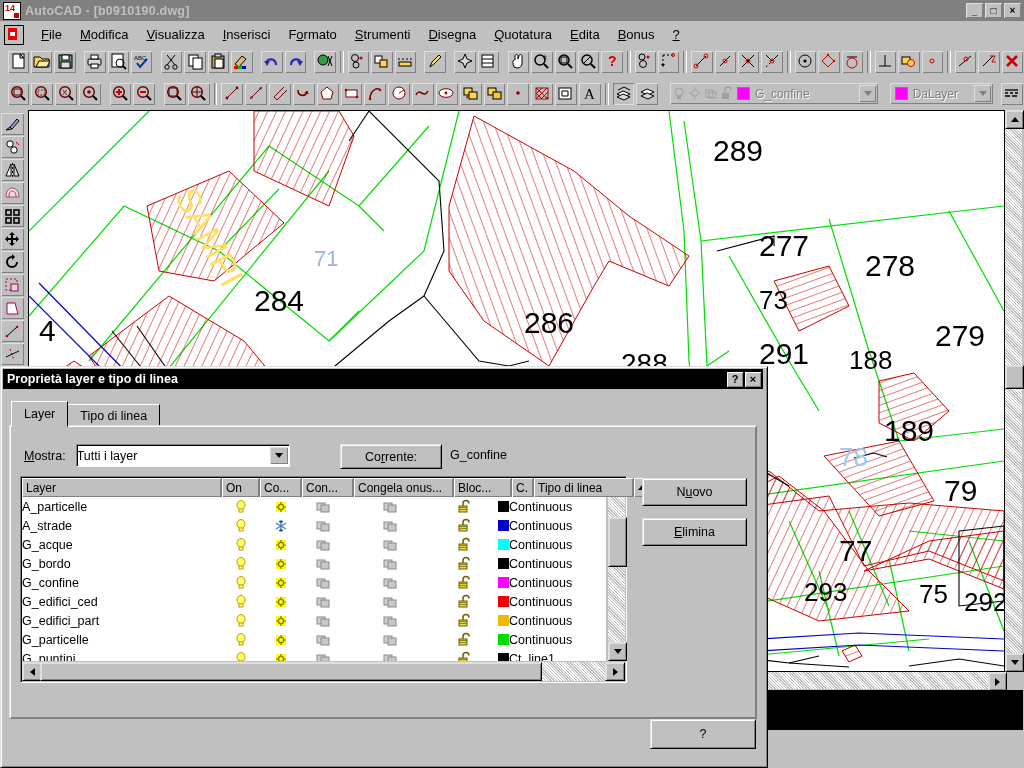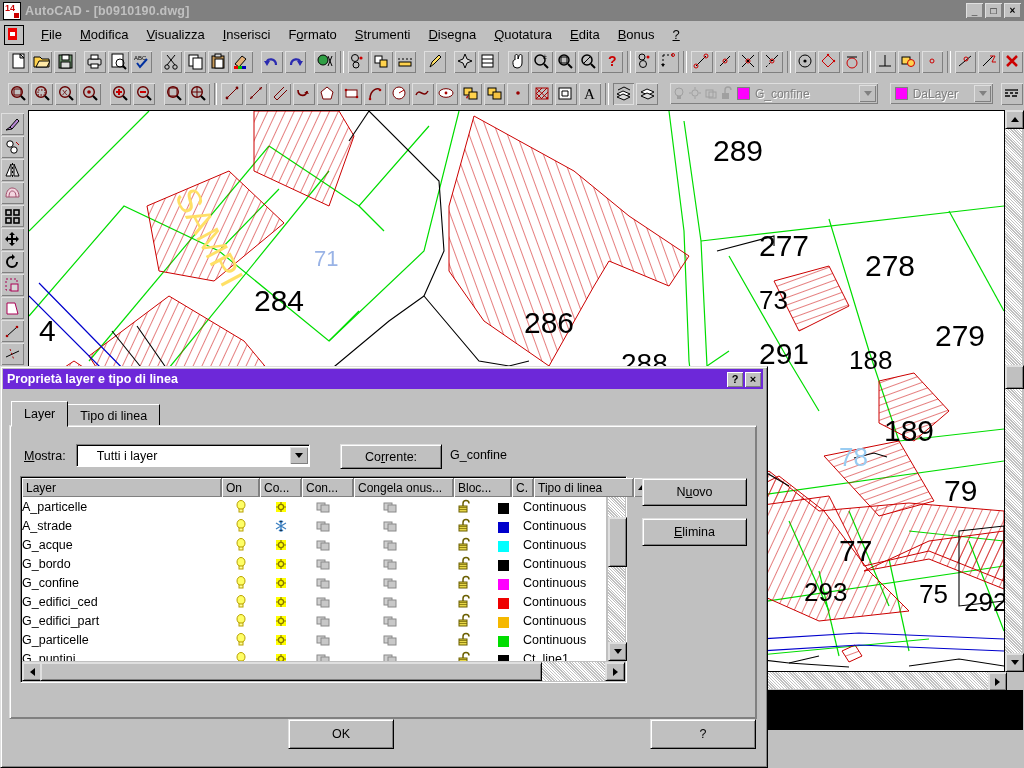--- a/index.html
+++ b/index.html
@@ -61,56 +61,56 @@
   .arr.lt{border-top:4px solid transparent;border-bottom:4px solid transparent;border-right:5px solid #000;}
   .arr.rt{border-top:4px solid transparent;border-bottom:4px solid transparent;border-left:5px solid #000;}
 
   
   #cmdstrip{position:absolute;left:765px;top:690px;width:258px;height:40px;background:#000;}
   #botleft{position:absolute;left:0;top:690px;width:766px;height:78px;background:#c0c0c0;}
   #statusbar{position:absolute;left:765px;top:730px;width:259px;height:38px;background:#c0c0c0;}
 
   
   #dialog{position:absolute;left:0;top:366px;width:766px;height:400px;background:#c0c0c0;border:1px solid;border-color:#dfdfdf #000 #000 #dfdfdf;box-shadow:inset 1px 1px 0 #fff, inset -1px -1px 0 #808080;}
-  #dlgtitle{position:absolute;left:2px;top:2px;width:760px;height:20px;background:#6d28d9;display:flex;align-items:center;}
+  #dlgtitle{position:absolute;left:2px;top:2px;width:760px;height:20px;background:#000000;display:flex;align-items:center;}
   #dlgtitle span.t{color:#fff;font-weight:bold;font-size:12.5px;margin-left:4px;}
   #dlgtitle .btns{margin-left:auto;display:flex;gap:2px;margin-right:2px;}
   .dlgbtn{width:16px;height:15px;background:#c0c0c0;box-shadow:inset 1px 1px 0 #fff, inset -1px -1px 0 #808080;display:flex;align-items:center;justify-content:center;font-weight:bold;font-size:11px;line-height:1;color:#000;}
 
   
   #tabs{position:absolute;left:10px;top:36px;display:flex;align-items:flex-end;height:24px;}
   .tab{height:21px;padding:0 12px;background:#c0c0c0;display:flex;align-items:center;font-size:12.5px;border:1px solid;border-color:#fff #000 #c0c0c0 #fff;margin-right:-1px;}
   .tab.active{height:24px;z-index:2;border-bottom-color:#c0c0c0;}
 
   #panel{position:absolute;left:8px;top:58px;width:746px;height:292px;background:#c0c0c0;box-shadow:inset 1px 1px 0 #fff, inset -1px -1px 0 #808080;border:1px solid;border-color:#dfdfdf #808080 #808080 #dfdfdf;}
 
   #mostraRow{position:absolute;left:14px;top:18px;display:flex;align-items:center;}
   #mostraRow .lab{font-size:12.5px;margin-right:10px;}
-  #mostraCombo{width:212px;height:21px;background:#fff;border:1px solid;border-color:#808080 #fff #fff #808080;box-shadow:inset 1px 1px 0 #000;display:flex;align-items:center;padding-left:20px;font-size:12.5px;}
+  #mostraCombo{width:212px;height:21px;background:#fff;border:1px solid;border-color:#808080 #fff #fff #808080;box-shadow:inset 1px 1px 0 #000;display:flex;align-items:center;padding-left:0;font-size:12.5px;}
   #mostraCombo .cbarrow{margin-left:auto;margin-right:1px;width:18px;height:17px;}
   #mostraCombo .cbarrow i{border-top-color:#000;}
 
   .btn{background:#c0c0c0;border:1px solid;border-color:#dfdfdf #000 #000 #dfdfdf;box-shadow:inset 1px 1px 0 #fff, inset -1px -1px 0 #808080;display:flex;align-items:center;justify-content:center;font-size:12.5px;cursor:default;}
   .btn u{text-decoration:underline;}
   #btnCorrente{position:absolute;left:330px;top:18px;width:100px;height:23px;}
   #correnteVal{position:absolute;left:440px;top:22px;font-size:12.5px;}
 
   
   #listWrap{position:absolute;left:10px;top:50px;width:605px;height:205px;background:#c0c0c0;border:1px solid;border-color:#808080 #fff #fff #808080;box-shadow:inset 1px 1px 0 #000;}
   #hdrRow{position:absolute;left:1px;top:1px;height:19px;display:flex;background:#c0c0c0;}
   .hcell{background:#c0c0c0;box-shadow:inset 1px 1px 0 #fff, inset -1px -1px 0 #808080;border-right:1px solid #808080;height:19px;display:flex;align-items:center;padding-left:4px;font-size:12px;box-sizing:border-box;overflow:hidden;white-space:nowrap;}
   .hcell.sortbtn{padding:0;justify-content:center;width:16px;}
   #rows{position:absolute;left:1px;top:20px;width:584px;height:164px;background:#fff;overflow:hidden;}
   .row{height:19px;display:flex;align-items:center;font-size:12.5px;position:relative;}
   .c-name{width:200px;box-sizing:border-box;white-space:nowrap;}
   .c-ico{width:38px;display:flex;align-items:center;justify-content:center;}
   .c-ico2{width:42px;display:flex;align-items:center;justify-content:center;}
   .c-frz{width:92px;display:flex;align-items:center;justify-content:center;}
   .c-blk{width:58px;display:flex;align-items:center;justify-content:center;}
-  .c-lt{display:flex;align-items:flex-end;gap:14px;padding-left:4px;}
+  .c-lt{display:flex;align-items:center;gap:0;padding-left:4px;}
   .ltsw{width:11px;height:11px;display:inline-block;}
 
   #listv{position:absolute;right:1px;top:20px;width:17px;height:164px;background-image:repeating-linear-gradient(45deg,#c0c0c0 0 1px,#fff 1px 2px);}
   #listh{position:absolute;left:1px;bottom:1px;width:603px;height:19px;background-image:repeating-linear-gradient(45deg,#c0c0c0 0 1px,#fff 1px 2px);}
 
   #btnNuovo{position:absolute;left:632px;top:52px;width:103px;height:26px;}
   #btnElimina{position:absolute;left:632px;top:92px;width:103px;height:26px;}
 
   #dlgButtons{position:absolute;left:0;top:352px;width:766px;height:46px;}
   #dlgButtons .btn{position:absolute;top:0;height:28px;}
@@ -1264,18 +1264,17 @@
 
       <div class="btn" id="btnNuovo">
         <span>N<u>u</u>ovo</span>
       </div>
       <div class="btn" id="btnElimina">
         <span><u>E</u>limina</span>
       </div>
     </div>
 
     <div id="dlgButtons">
-      <div class="btn" id="bOK">OK</div>
       <div class="btn" id="bHelp">?</div>
     </div>
 
   </div>
 </div>
 
 </body></html>

